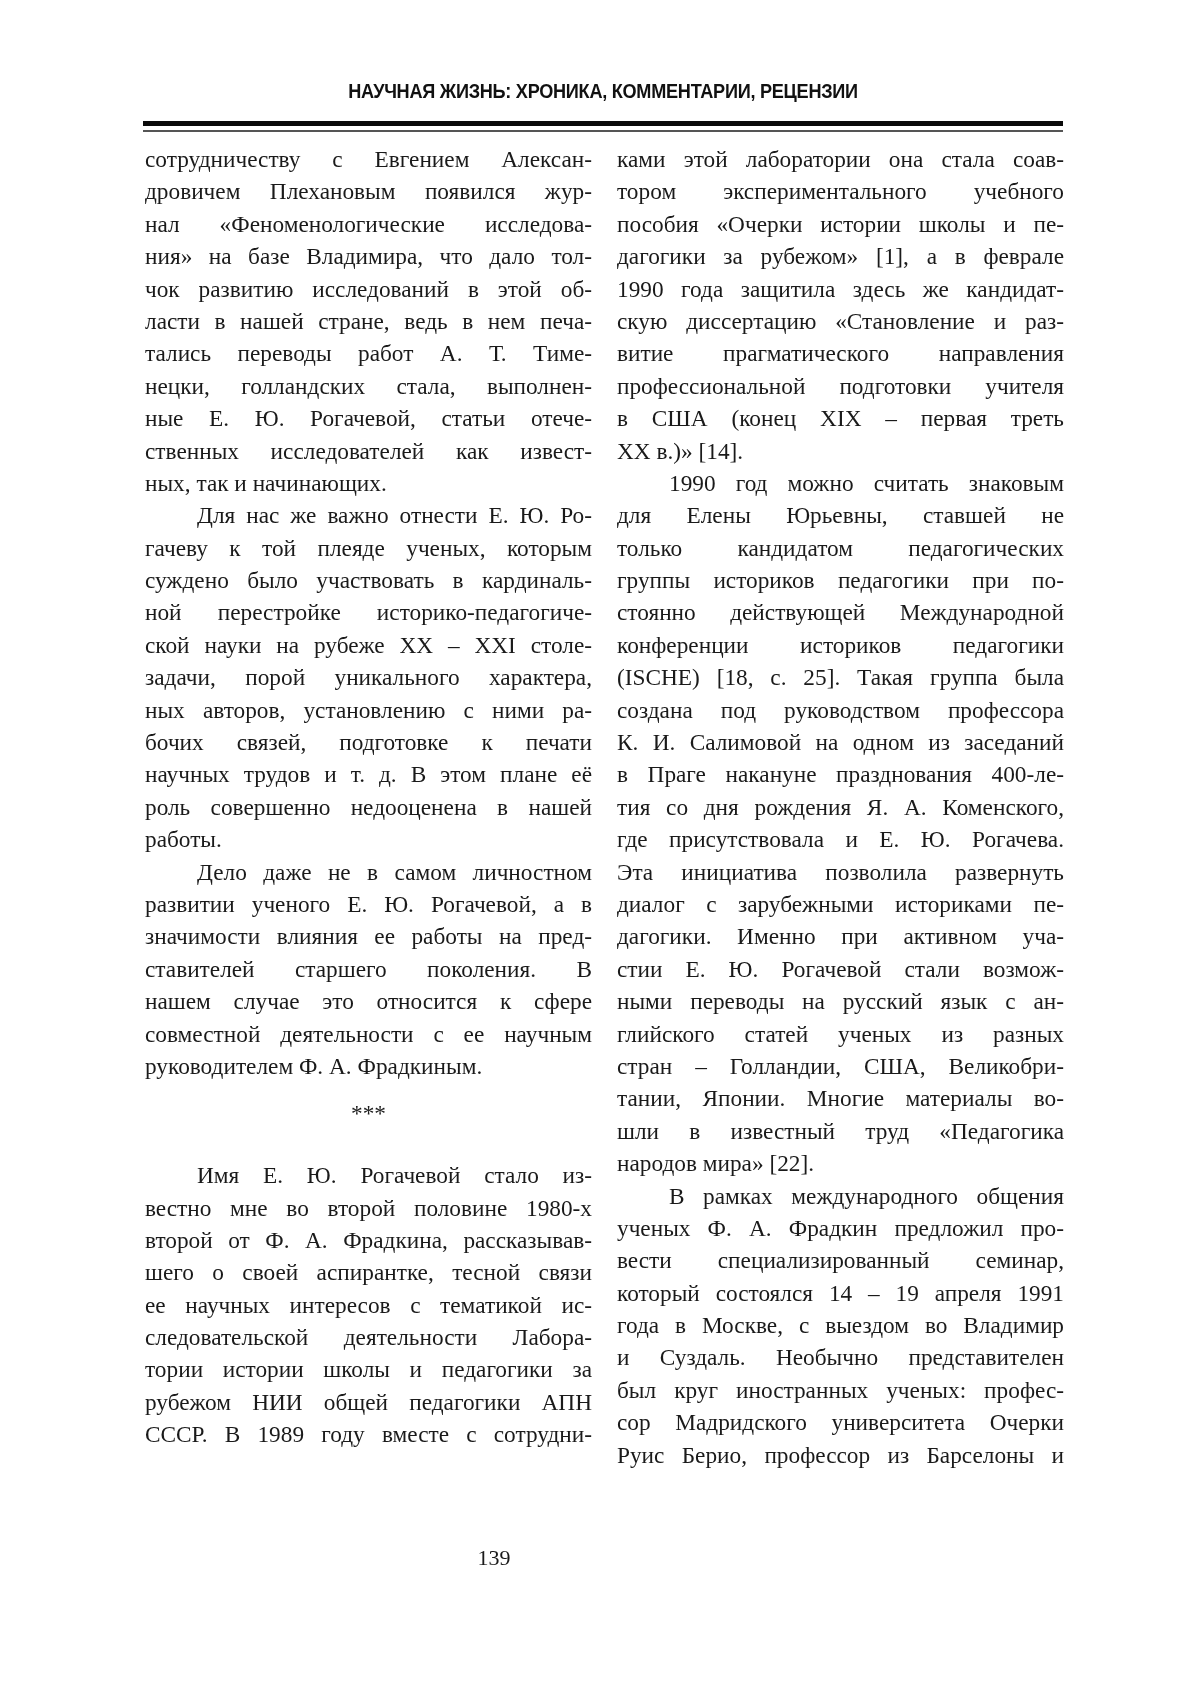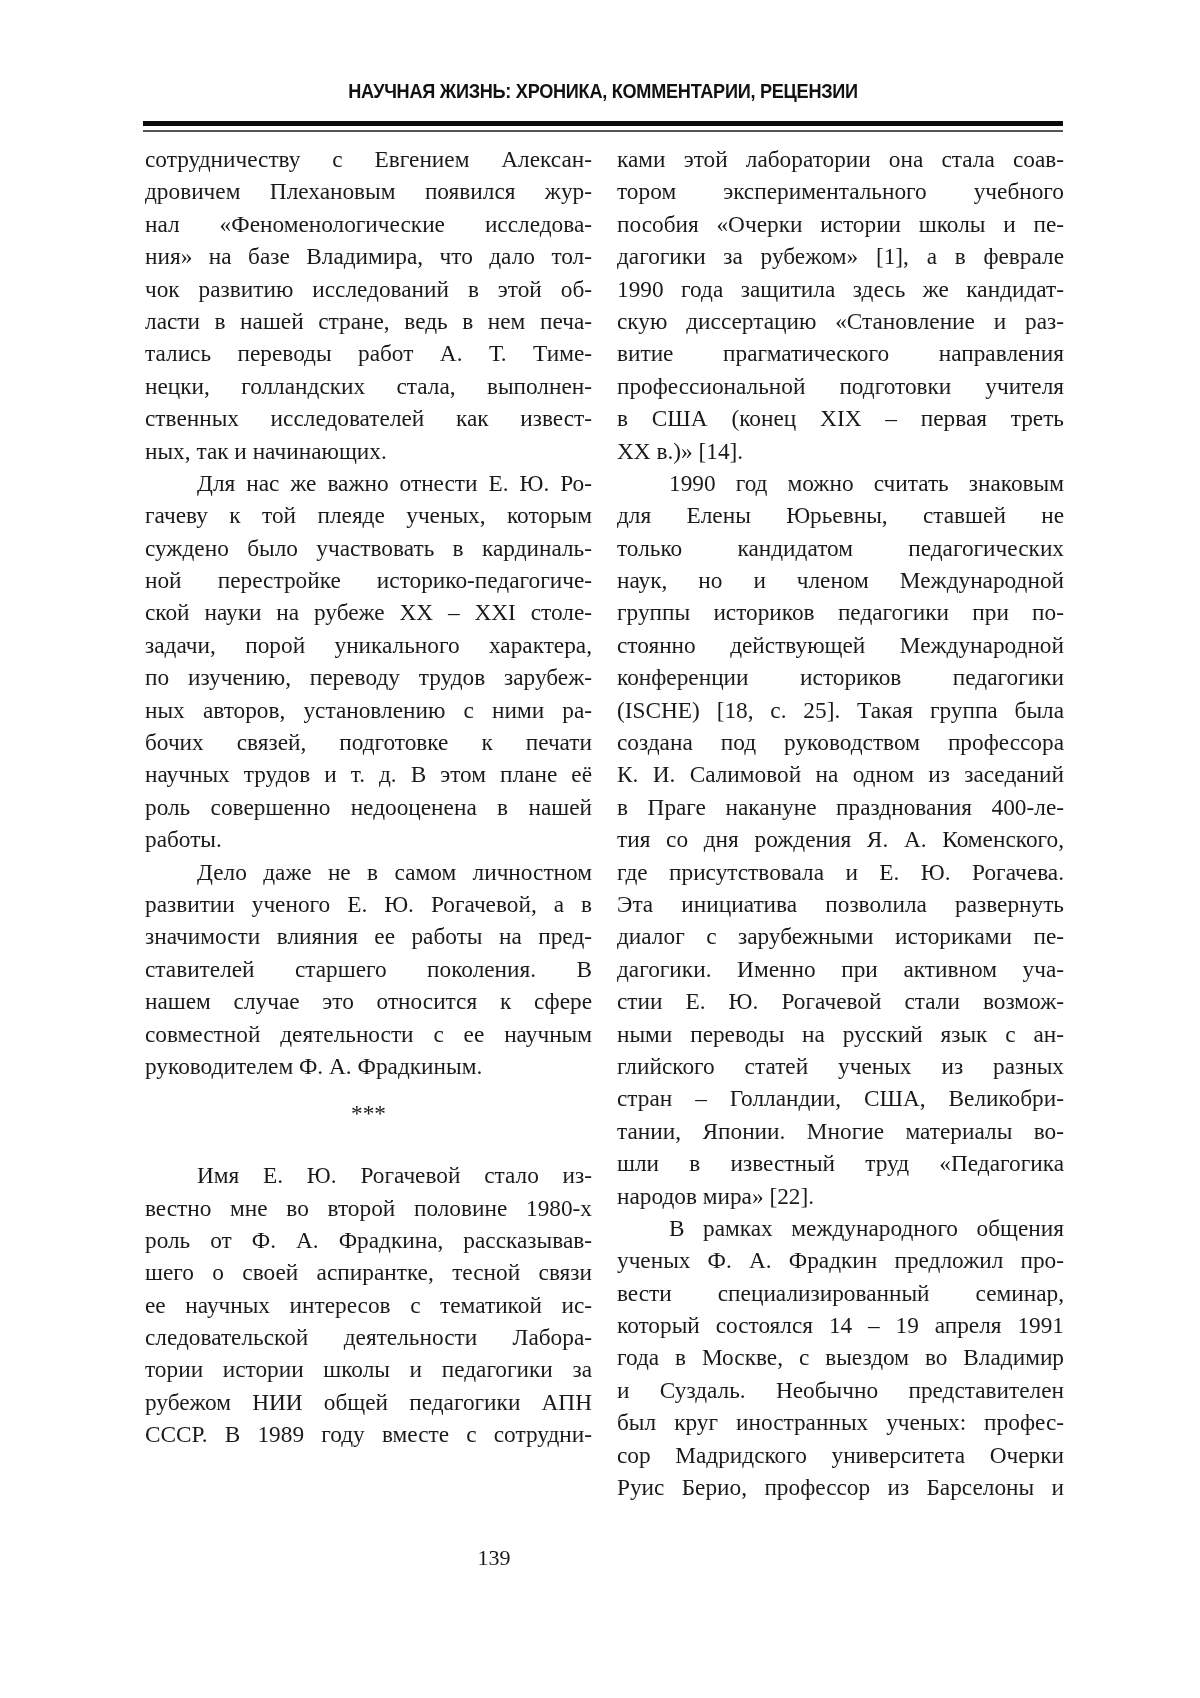--- a/index.html
+++ b/index.html
@@ -26,47 +26,47 @@
 
 <div class="col col-left">
   <span class="line">сотрудничеству с Евгением Алексан-</span>
   <span class="line">дровичем Плехановым появился жур-</span>
   <span class="line">нал «Феноменологические исследова-</span>
   <span class="line">ния» на базе Владимира, что дало тол-</span>
   <span class="line">чок развитию исследований в этой об-</span>
   <span class="line">ласти в нашей стране, ведь в нем печа-</span>
   <span class="line">тались переводы работ А. Т. Тиме-</span>
   <span class="line">нецки, голландских стала, выполнен-</span>
+  <span class="line">ные Е. Ю. Рогачевой, статьи отече-</span>
   <span class="line">ственных исследователей как извест-</span>
   <span class="line last">ных, так и начинающих.</span>
   <span class="line indent">Для нас же важно отнести Е. Ю. Ро-</span>
   <span class="line">гачеву к той плеяде ученых, которым</span>
   <span class="line">суждено было участвовать в кардиналь-</span>
   <span class="line">ной перестройке историко-педагогиче-</span>
   <span class="line">ской науки на рубеже XX – XXI столе-</span>
   <span class="line">задачи, порой уникального характера,</span>
-  <span class="line">по изучению, переводу трудов зарубеж-</span>
   <span class="line">ных авторов, установлению с ними ра-</span>
   <span class="line">бочих связей, подготовке к печати</span>
   <span class="line">научных трудов и т. д. В этом плане её</span>
   <span class="line">роль совершенно недооценена в нашей</span>
   <span class="line last">работы.</span>
   <span class="line indent">Дело даже не в самом личностном</span>
   <span class="line">развитии ученого Е. Ю. Рогачевой, а в</span>
   <span class="line">значимости влияния ее работы на пред-</span>
   <span class="line">ставителей старшего поколения. В</span>
   <span class="line">нашем случае это относится к сфере</span>
   <span class="line">совместной деятельности с ее научным</span>
   <span class="line last">руководителем Ф. А. Фрадкиным.</span>
   <span class="gap"></span>
   <span class="line center" style="margin-top:-18px;">***</span>
   <span class="gap" style="height:30px;"></span>
   <span class="line indent">Имя Е. Ю. Рогачевой стало из-</span>
   <span class="line">вестно мне во второй половине 1980-х</span>
-  <span class="line">роль от Ф. А. Фрадкина, рассказывав-</span>
+  <span class="line">второй от Ф. А. Фрадкина, рассказывав-</span>
   <span class="line">шего о своей аспирантке, тесной связи</span>
   <span class="line">ее научных интересов с тематикой ис-</span>
   <span class="line">следовательской деятельности Лабора-</span>
   <span class="line">тории истории школы и педагогики за</span>
   <span class="line">рубежом НИИ общей педагогики АПН</span>
   <span class="line">СССР. В 1989 году вместе с сотрудни-</span>
 </div>
 
 <div class="col col-right">
   <span class="line">ками этой лаборатории она стала соав-</span>
@@ -75,21 +75,20 @@
   <span class="line">дагогики за рубежом» [1], а в феврале</span>
   <span class="line">1990 года защитила здесь же кандидат-</span>
   <span class="line">скую диссертацию «Становление и раз-</span>
   <span class="line">витие прагматического направления</span>
   <span class="line">профессиональной подготовки учителя</span>
   <span class="line">в США (конец XIX – первая треть</span>
   <span class="line last">XX в.)» [14].</span>
   <span class="line indent">1990 год можно считать знаковым</span>
   <span class="line">для Елены Юрьевны, ставшей не</span>
   <span class="line">только кандидатом педагогических</span>
-  <span class="line">наук, но и членом Международной</span>
   <span class="line">группы историков педагогики при по-</span>
   <span class="line">стоянно действующей Международной</span>
   <span class="line">конференции историков педагогики</span>
   <span class="line">(ISCHE) [18, с. 25]. Такая группа была</span>
   <span class="line">создана под руководством профессора</span>
   <span class="line">К. И. Салимовой на одном из заседаний</span>
   <span class="line">в Праге накануне празднования 400-ле-</span>
   <span class="line">тия со дня рождения Я. А. Коменского,</span>
   <span class="line">где присутствовала и Е. Ю. Рогачева.</span>
   <span class="line">Эта инициатива позволила развернуть</span>

